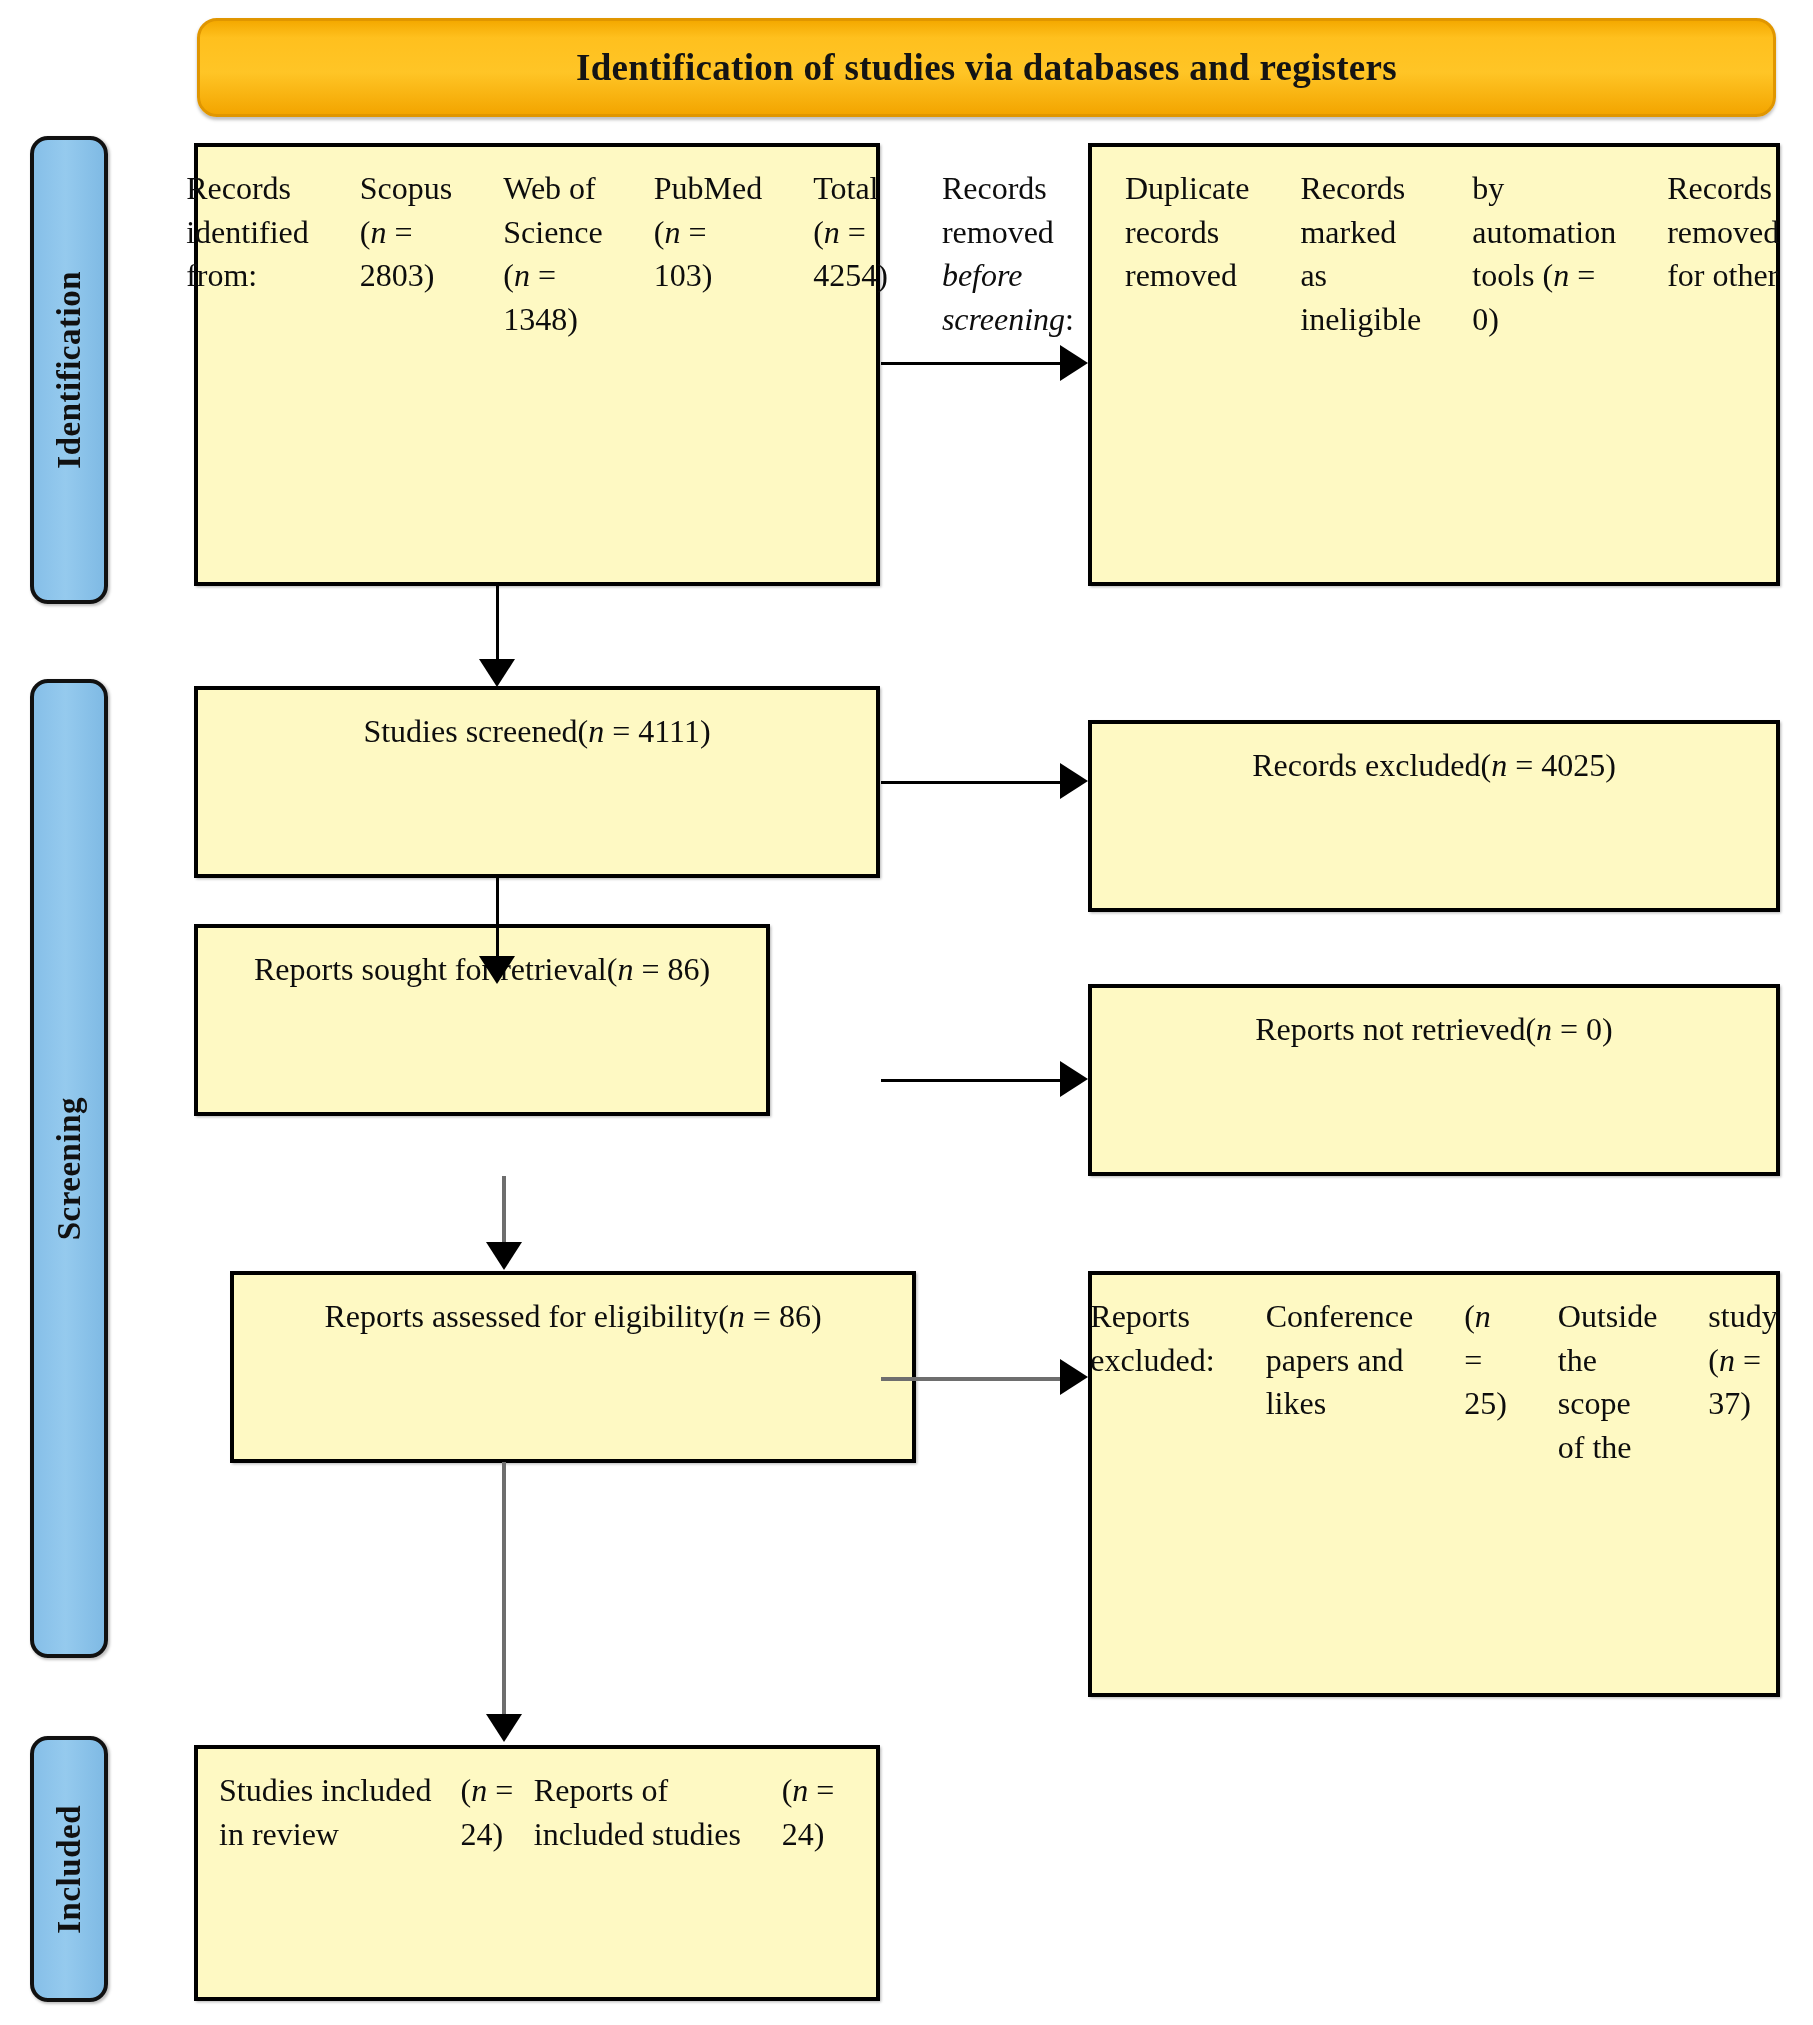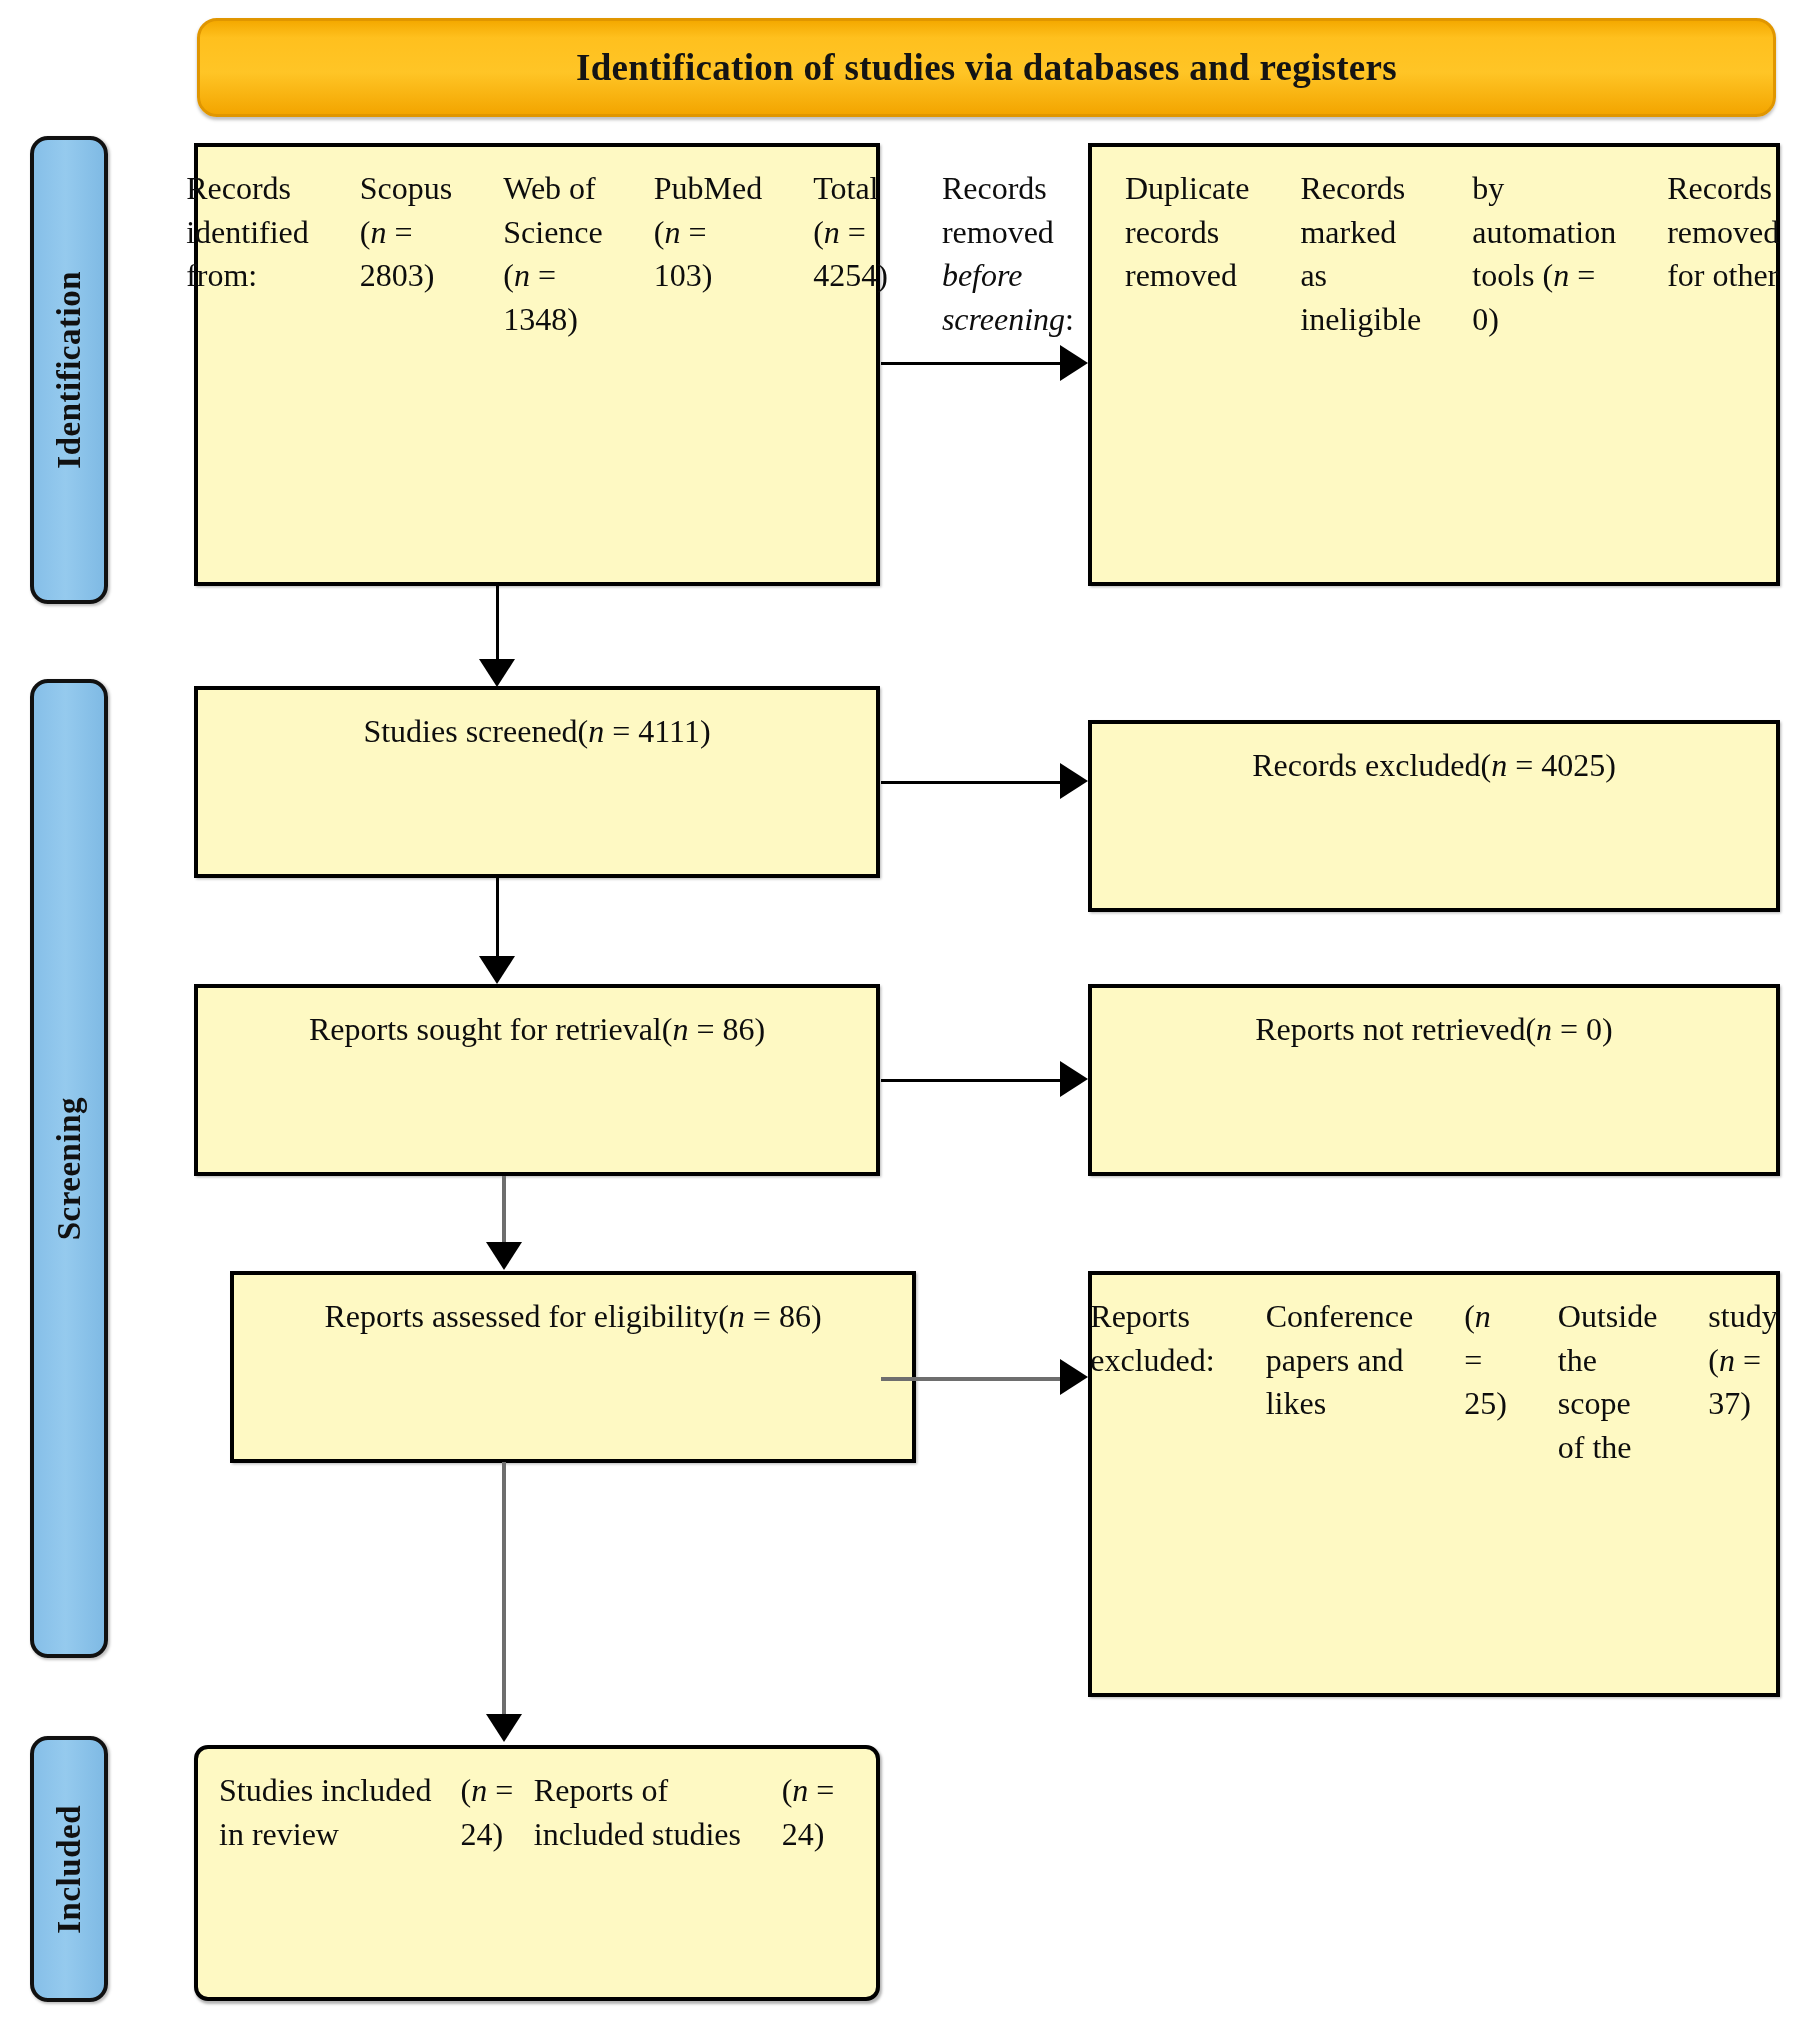--- a/index.html
+++ b/index.html
@@ -60,23 +60,23 @@
     margin:0;font-size:32px;line-height:1.36;color:#0d0d0d;
     white-space:pre-wrap;
   }
   .box p.ind{padding-left:51px;}
   .box p i{font-style:italic;}
   .n{font-style:italic;}
 
   
   #box-identified   {left:194px;top:143px;width:686px;height:443px;}
   #box-screened     {left:194px;top:686px;width:686px;height:192px;}
-  #box-sought       {left:194px;top:984px;width:686px;height:192px;}
+  #box-sought       {left:194px;top:924px;width:576px;height:192px;}
   #box-assessed     {left:194px;top:1271px;width:686px;height:192px;margin-left:36px;}
-  #box-included     {left:194px;top:1745px;width:686px;height:256px;border-radius:14px;}
+  #box-included     {left:194px;top:1745px;width:686px;height:256px;}
 
   
   #box-removed      {left:1088px;top:143px;width:692px;height:443px;}
   #box-excluded-rec {left:1088px;top:720px;width:692px;height:192px;}
   #box-notretrieved {left:1088px;top:984px;width:692px;height:192px;}
   #box-excluded-rep {left:1088px;top:1271px;width:692px;height:426px;}
   .v-line{position:absolute;background:#000;width:2.7px;}
   .v-line.gray{background:#6e6e6e;width:3.7px;}
   .h-line{position:absolute;background:#000;height:2.7px;}
   .h-line.gray{background:#6e6e6e;height:3.7px;}

